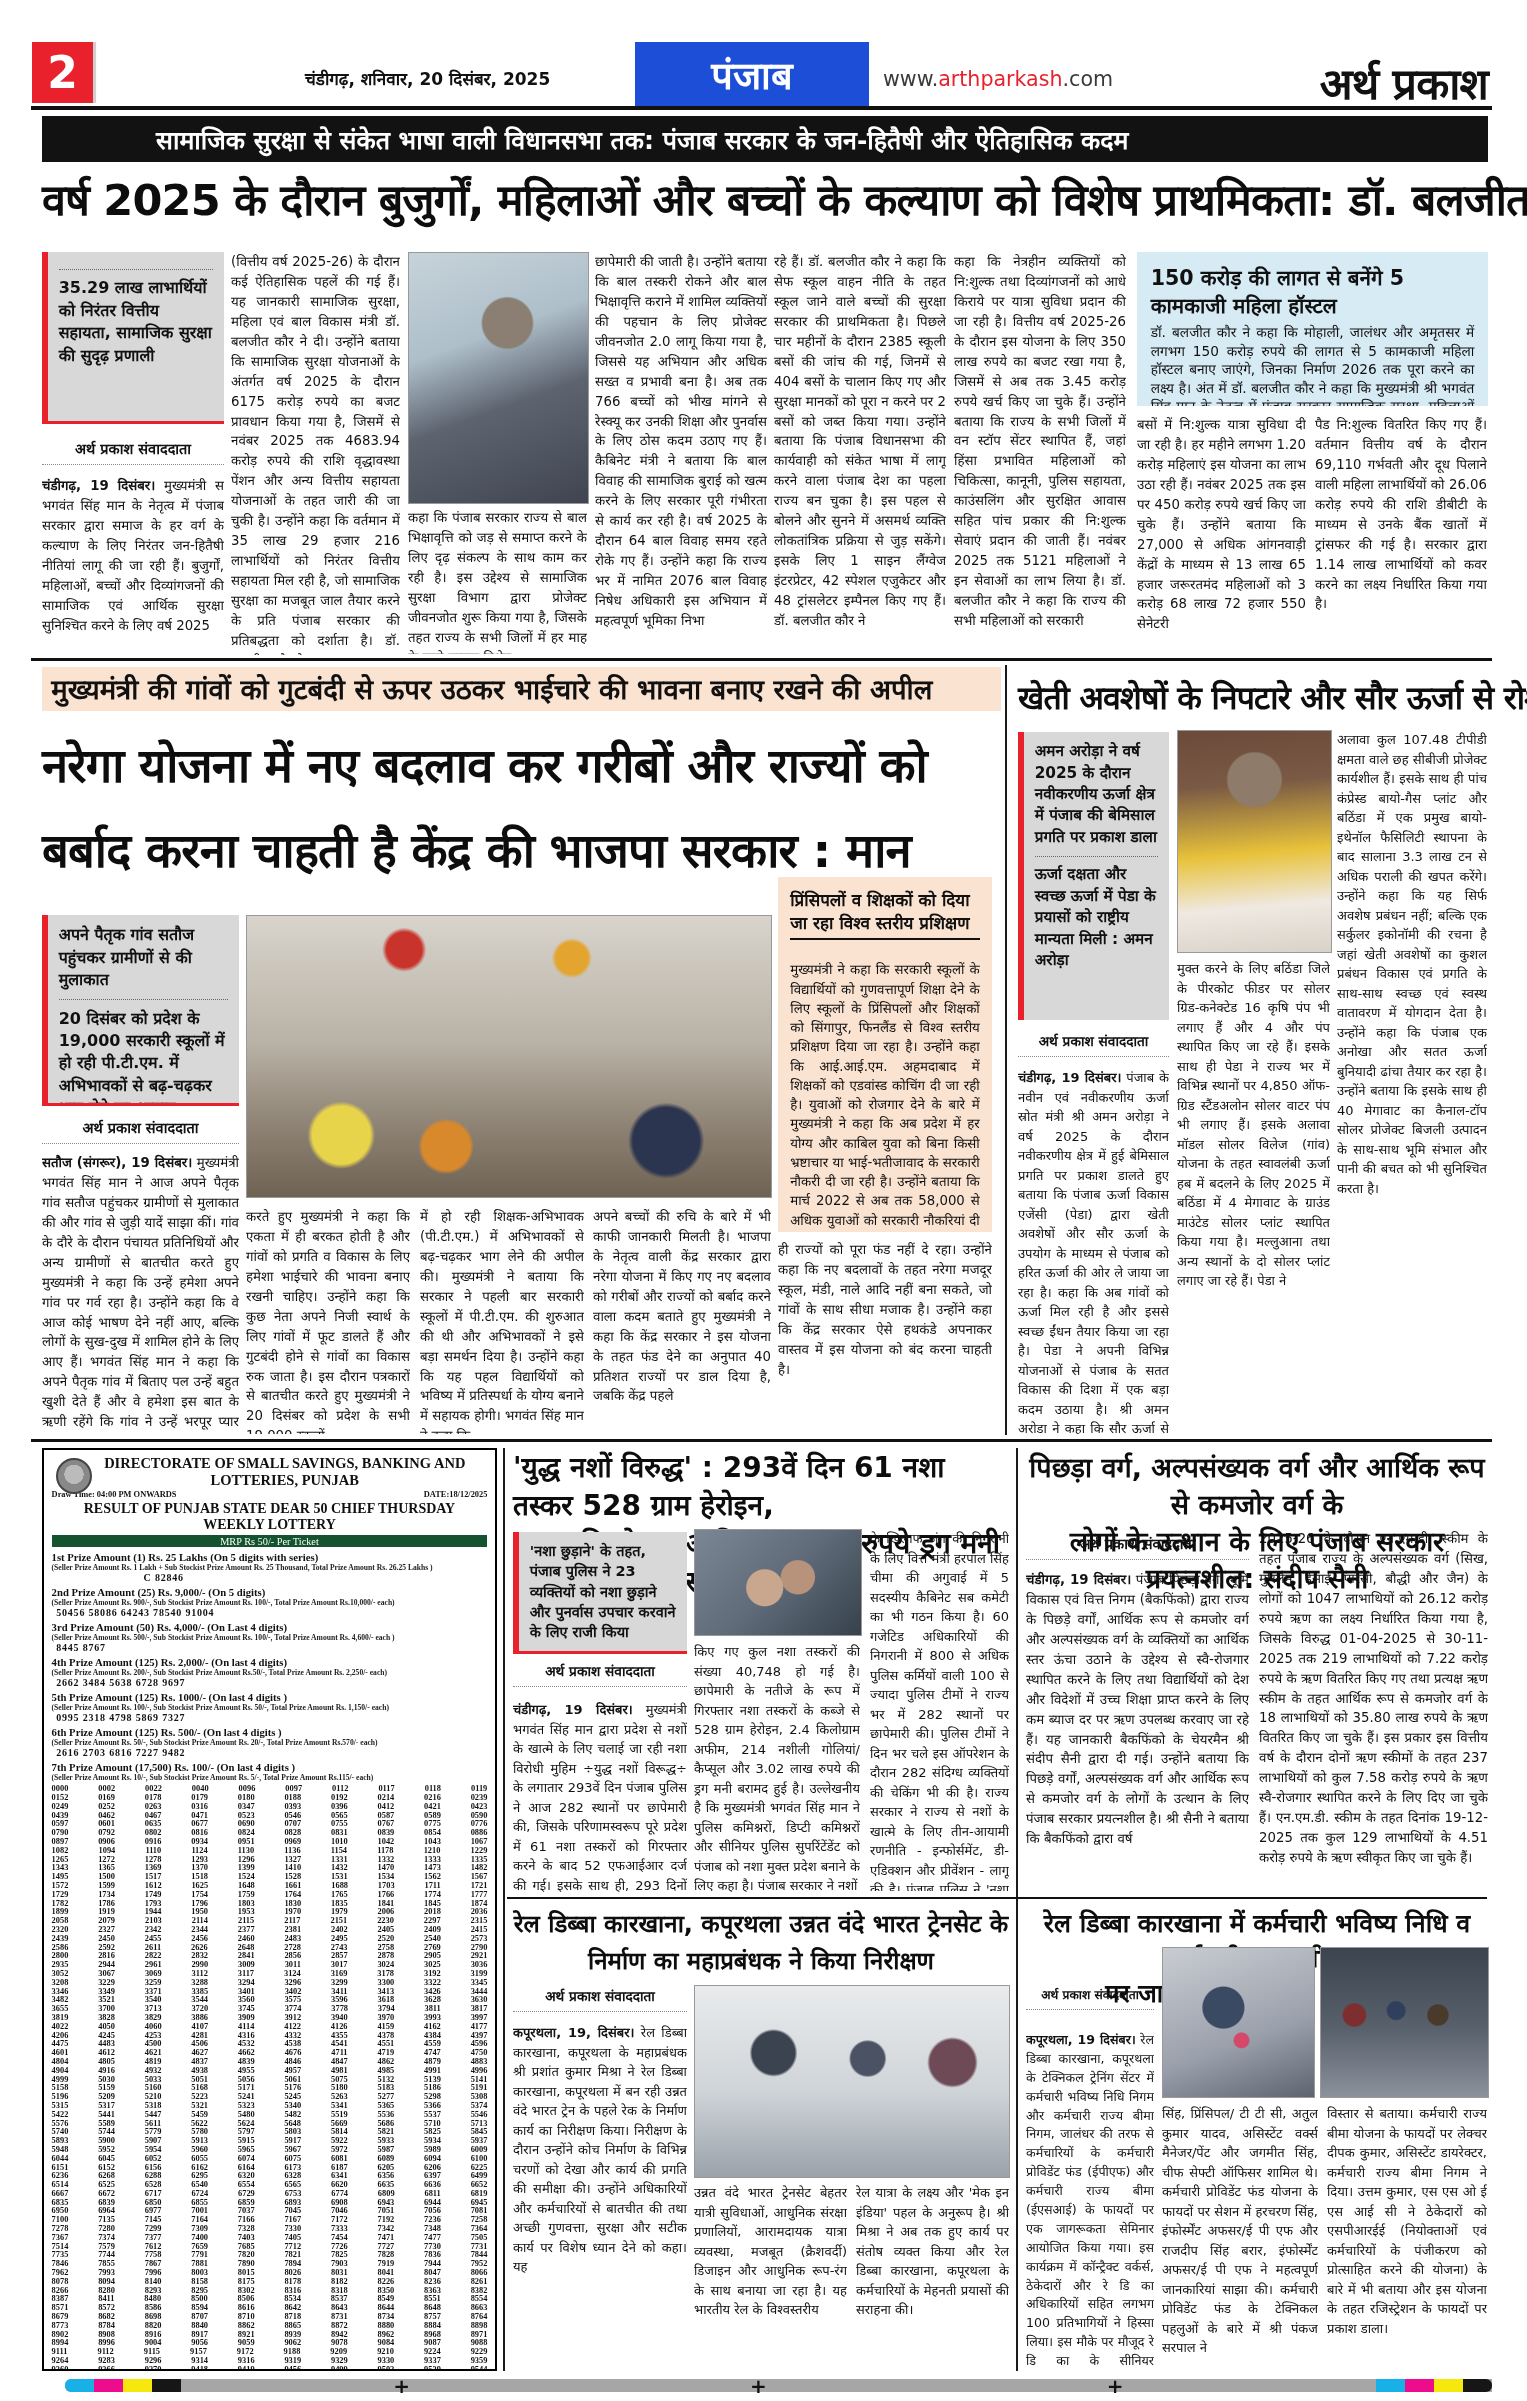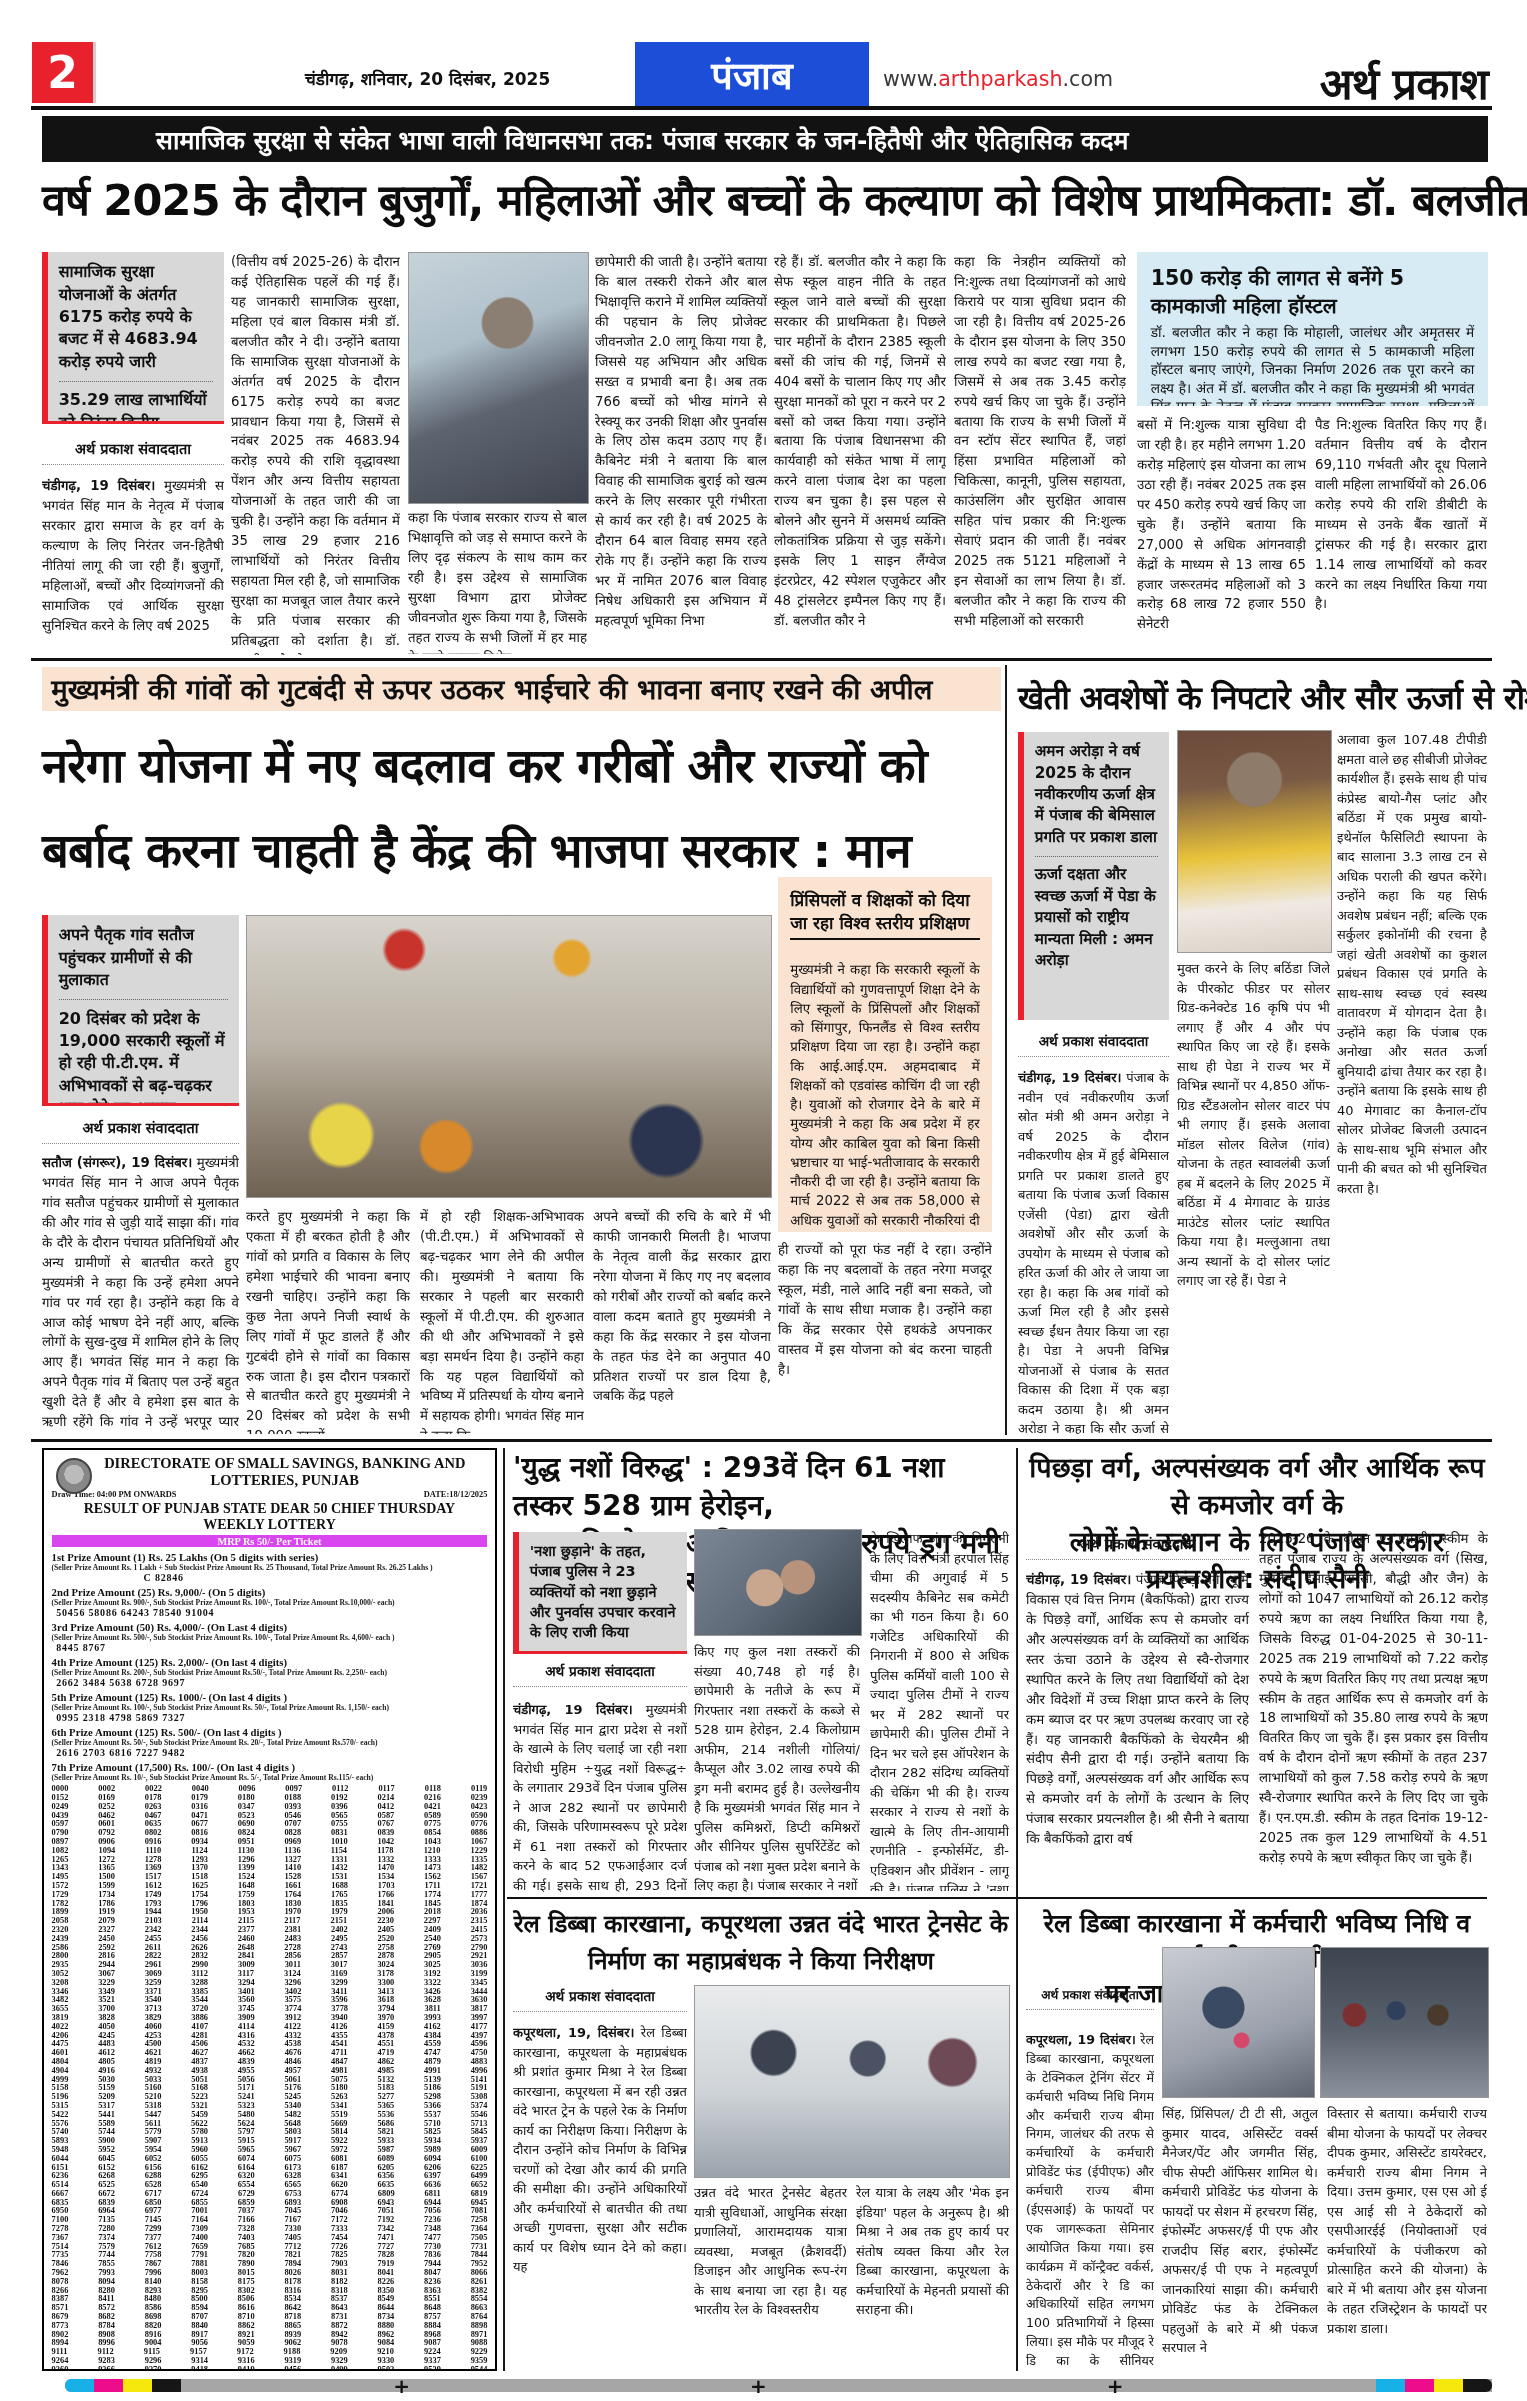--- a/index.html
+++ b/index.html
@@ -21,21 +21,21 @@
           overflow:hidden;white-space:nowrap;}
   .peach-box{background:#fbe3d1;padding:10.7px 12.2px;box-sizing:border-box;overflow:hidden;}
   .blue-box{background:#d7ebf5;padding:10.7px 13.7px;box-sizing:border-box;overflow:hidden;}
   .vrule{background:#1a1a1a;}
   
   .lottery{border:2.3px solid #000;box-sizing:border-box;font-family:"Liberation Serif","DejaVu Serif",serif;
            padding:4.6px 7.6px 0 7.6px;overflow:hidden;background:#fff;}
   .lot-org{font-weight:700;font-size:14.5px;text-align:center;}
   .lot-sub{font-size:8.4px;font-weight:700;display:flex;justify-content:space-between;margin-top:1.5px;}
   .lot-title{font-weight:700;font-size:14px;text-align:center;margin-top:1.5px;}
-  .lot-mrp{background:#d946ef;color:#fff;font-weight:700;font-size:10.3px;text-align:center;margin-top:2.3px;padding:0.8px 0;}
+  .lot-mrp{background:#14532d;color:#fff;font-weight:400;font-size:10.3px;text-align:center;margin-top:2.3px;padding:0.8px 0;}
   .prize-title{font-weight:700;font-size:10.7px;margin-top:3.1px;}
   .prize-note{font-size:7.6px;font-weight:600;color:#222;}
   .prize-nums{font-weight:700;font-size:10px;letter-spacing:0.8px;display:flex;gap:35px;padding-left:4.6px;}
   .lot-grid{margin-top:3.1px;}
   .lot-row{display:flex;justify-content:space-between;font-weight:700;font-size:8.4px;line-height:8.8px;}
   .logo-circle{width:32px;height:32px;border-radius:50%;border:2.3px double #444;position:absolute;left:12.2px;top:7.6px;
                background:radial-gradient(circle at 50% 45%, #bbb 0 40%, #888 41% 100%);}
   
   .regbar{background:#a6a6a6;border-radius:6.1px 0 0 6.1px;}
   .swatch{position:absolute;top:0;height:100%;}
@@ -60,21 +60,20 @@
   <div class="abs" style="left:1213px;top:53px;width:275px;text-align:right;font-size:43px;font-weight:800;letter-spacing:-0.8px;">अर्थ प्रकाश</div>
   <div class="abs rule" style="left:30.5px;top:106px;width:1461px;height:3.8px;"></div>
 
   <div class="abs" style="left:42px;top:116px;width:1446px;height:46px;background:#121212;color:#fff;display:flex;align-items:center;">
     <span style="font-size:25px;font-weight:700;padding-left:114px;white-space:nowrap;">सामाजिक सुरक्षा से संकेत भाषा वाली विधानसभा तक: पंजाब सरकार के जन-हितैषी और ऐतिहासिक कदम</span>
   </div>
 
   <div class="abs headline" style="left:42px;top:169px;width:1446px;font-size:43px;white-space:nowrap;letter-spacing:-0.8px;">वर्ष 2025 के दौरान बुजुर्गों, महिलाओं और बच्चों के कल्याण को विशेष प्राथमिकता: डॉ. बलजीत कौर</div>
 
   <div class="abs gray-box gb-red-bottom" style="left:42px;top:252px;width:182px;height:172px;font-size:16px;">
-    <div>सामाजिक सुरक्षा योजनाओं के अंतर्गत 6175 करोड़ रुपये के बजट में से 4683.94 करोड़ रुपये जारी</div>
     <div class="gb-div"></div>
     <div>35.29 लाख लाभार्थियों को निरंतर वित्तीय सहायता, सामाजिक सुरक्षा की सुदृढ़ प्रणाली</div>
   </div>
   <div class="abs byline" style="left:42px;top:438px;width:182px;">अर्थ प्रकाश संवाददाता</div>
   <div class="abs body-text" style="left:42px;top:476px;width:182px;height:179px;">
     <span class="dl">चंडीगढ़, 19 दिसंबर।</span>
     <span>मुख्यमंत्री स भगवंत सिंह मान के नेतृत्व में पंजाब सरकार द्वारा समाज के हर वर्ग के कल्याण के लिए निरंतर जन-हितैषी नीतियां लागू की जा रही हैं। बुजुर्गों, महिलाओं, बच्चों और दिव्यांगजनों की सामाजिक एवं आर्थिक सुरक्षा सुनिश्चित करने के लिए वर्ष 2025</span>
   </div>
   <div class="abs body-text" style="left:231px;top:252px;width:169px;height:403px;">(वित्तीय वर्ष 2025-26) के दौरान कई ऐतिहासिक पहलें की गई हैं। यह जानकारी सामाजिक सुरक्षा, महिला एवं बाल विकास मंत्री डॉ. बलजीत कौर ने दी। उन्होंने बताया कि सामाजिक सुरक्षा योजनाओं के अंतर्गत वर्ष 2025 के दौरान 6175 करोड़ रुपये का बजट प्रावधान किया गया है, जिसमें से नवंबर 2025 तक 4683.94 करोड़ रुपये की राशि वृद्धावस्था पेंशन और अन्य वित्तीय सहायता योजनाओं के तहत जारी की जा चुकी है। उन्होंने कहा कि वर्तमान में 35 लाख 29 हजार 216 लाभार्थियों को निरंतर वित्तीय सहायता मिल रही है, जो सामाजिक सुरक्षा का मजबूत जाल तैयार करने के प्रति पंजाब सरकार की प्रतिबद्धता को दर्शाता है। डॉ. बलजीत कौर ने</div>
 

